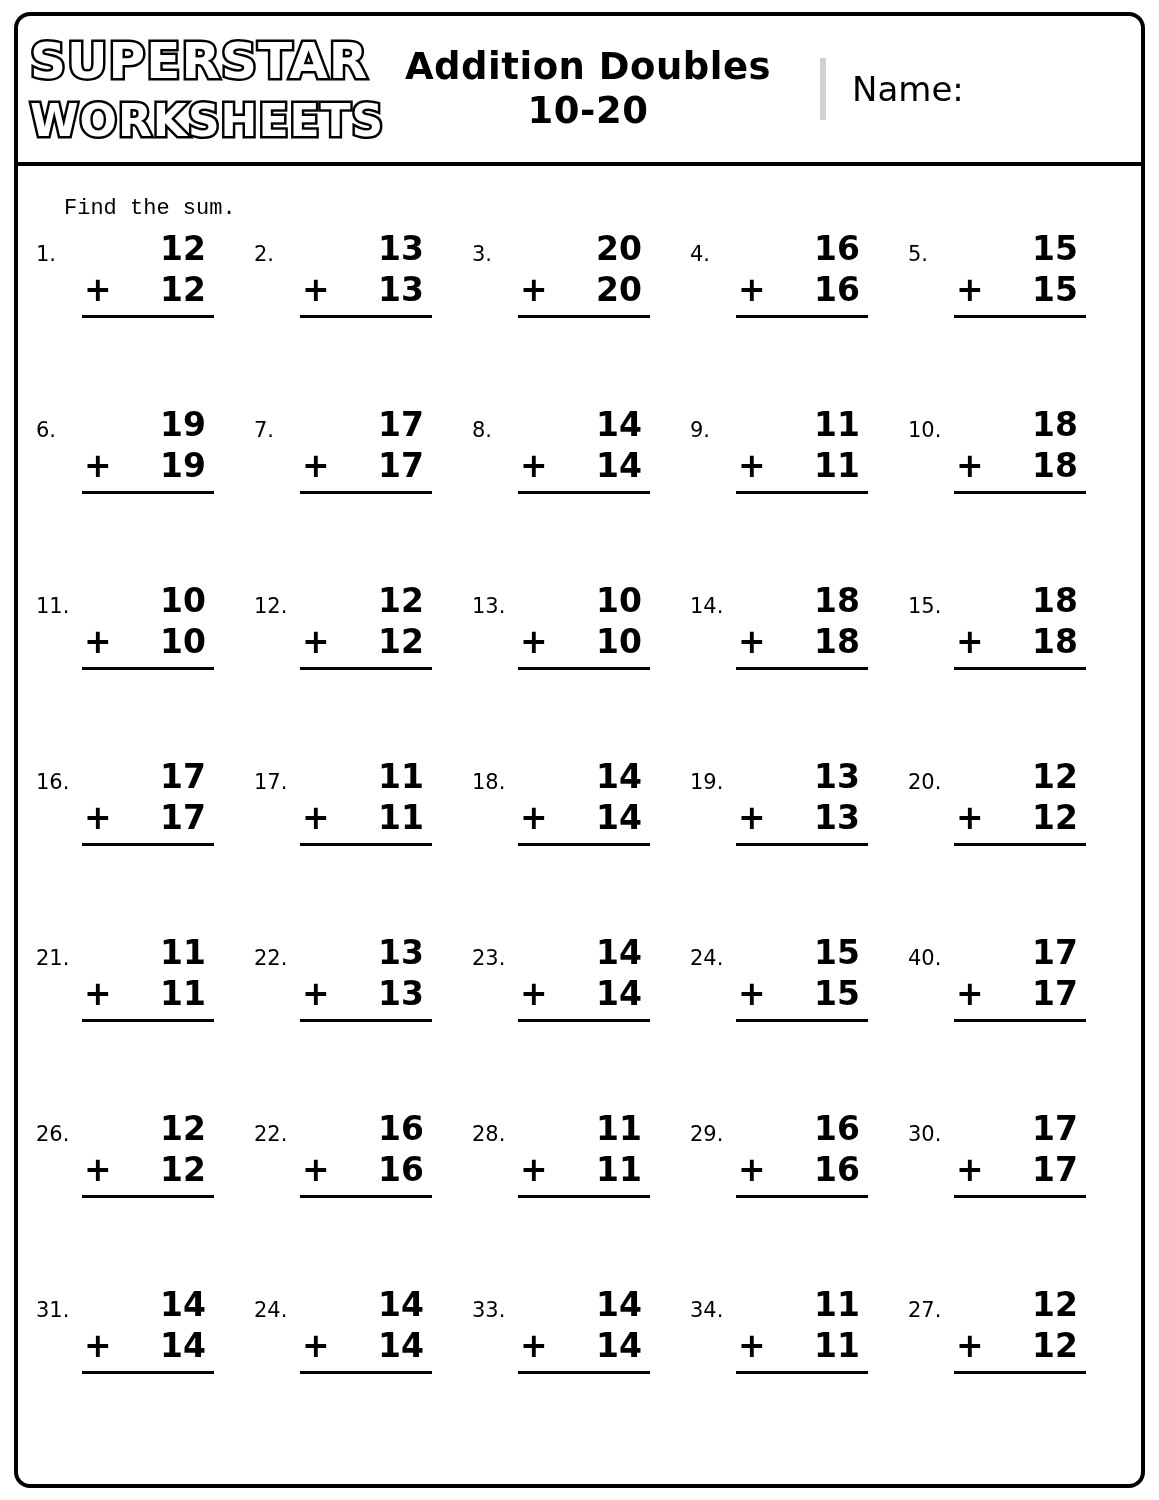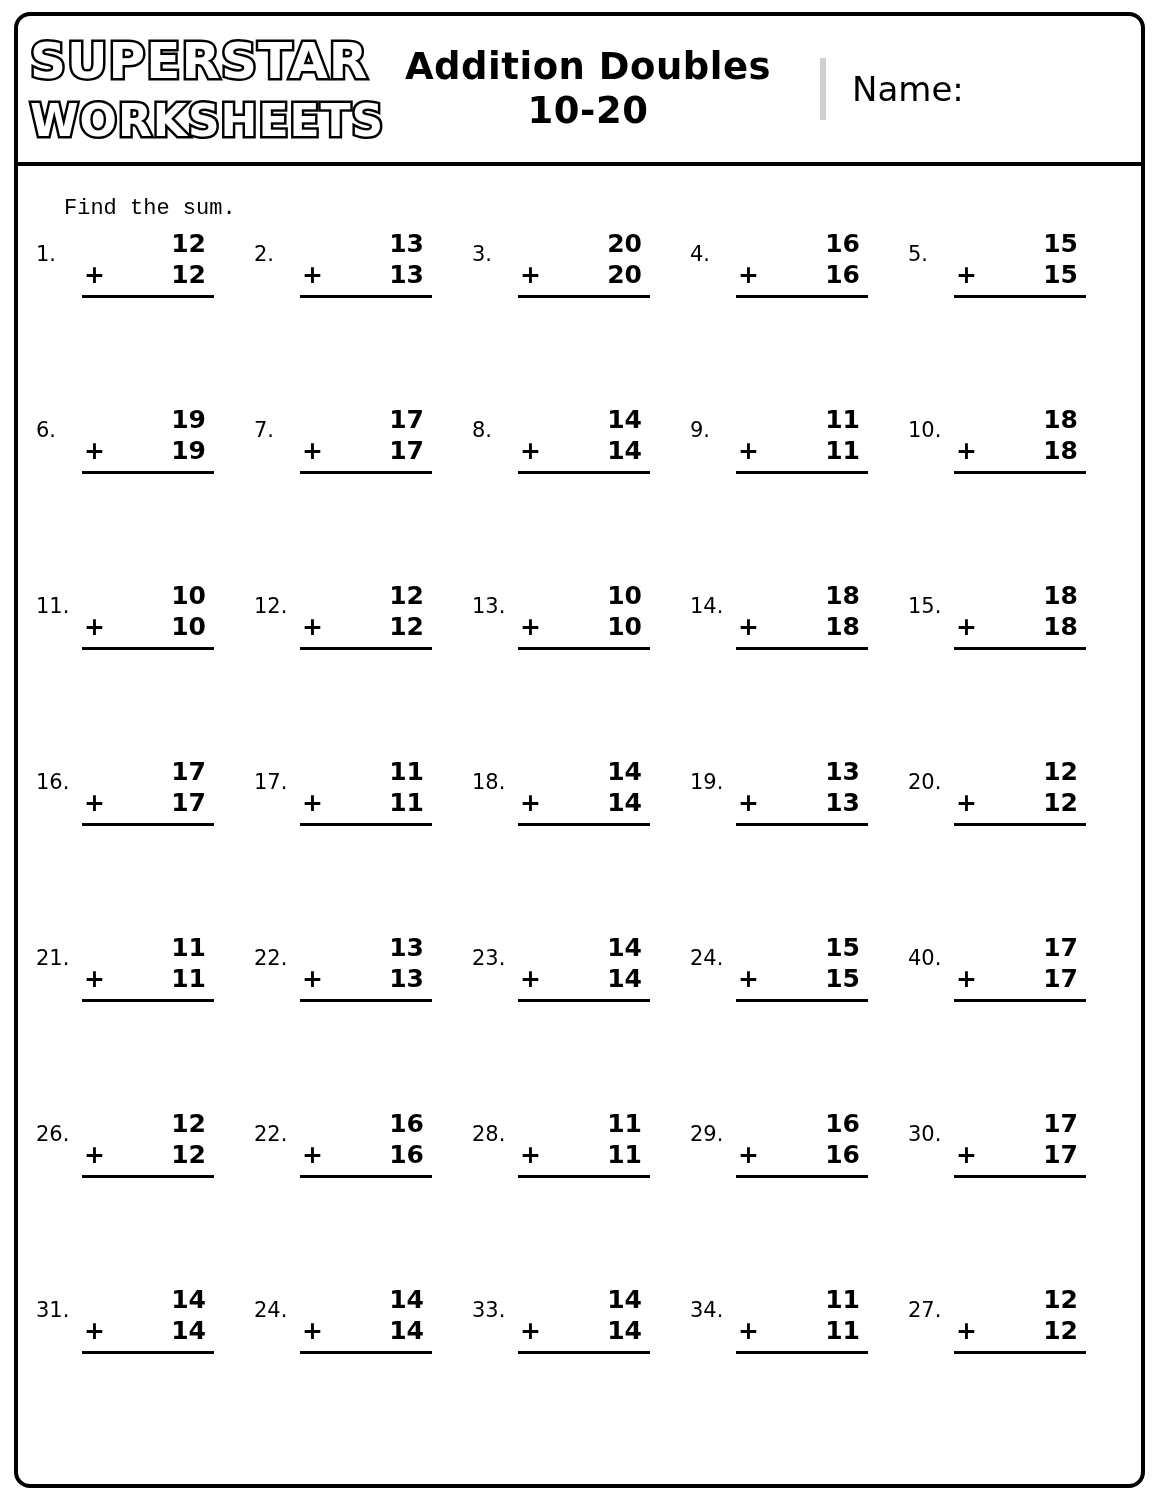--- a/index.html
+++ b/index.html
@@ -133,21 +133,21 @@
     font-family: "DejaVu Sans", sans-serif;
     width: 46px;
     text-align: left;
     padding-top: 14px;
     flex: 0 0 46px;
   }
   .stack {
     width: 132px;
     font-family: "DejaVu Sans", sans-serif;
     font-weight: bold;
-    font-size: 25px;
+    font-size: 33px;
   }
   .top-row {
     text-align: right;
     padding-right: 8px;
     line-height: 1.25;
   }
   .bottom-row {
     display: flex;
     justify-content: space-between;
     padding-right: 8px;

